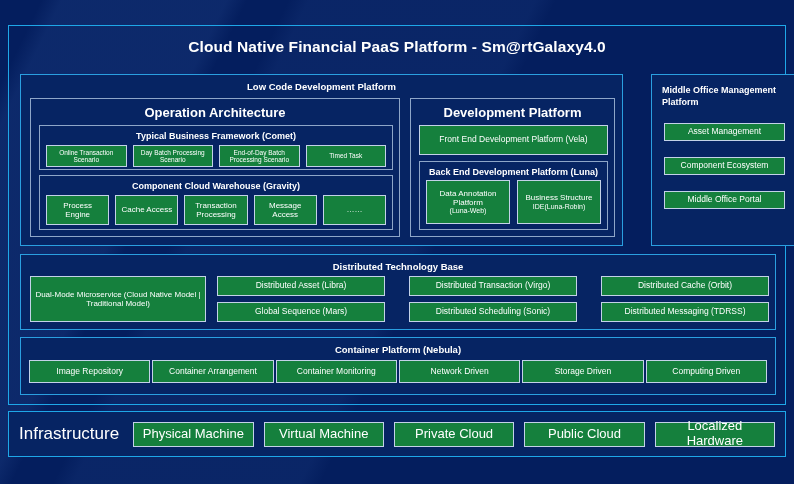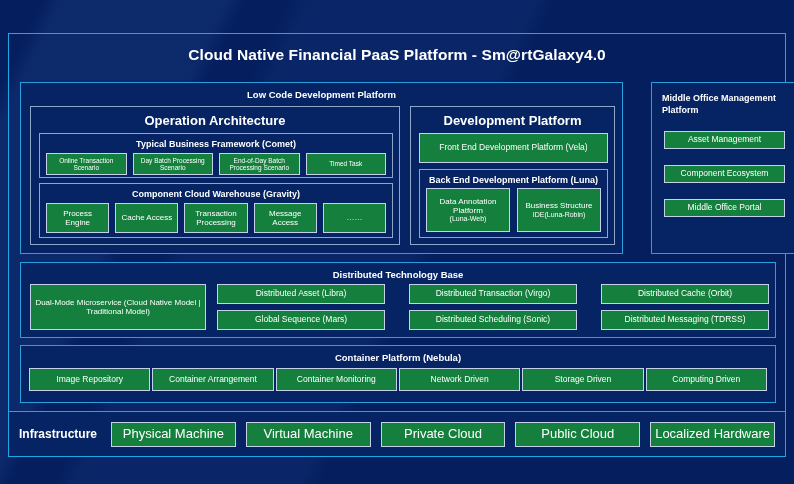--- a/index.html
+++ b/index.html
@@ -63,21 +63,20 @@
     color: #ffffff;
     padding: 4px 3px;
   }
 
   
   #main-frame {
     left: 8px;
     top: 25px;
     width: 778px;
     height: 380px;
-    margin-top: 8px;
   }
   .main-title {
     position: absolute;
     left: 0; right: 0;
     top: 12px;
     text-align: center;
     font-size: 15.5px;
     font-weight: bold;
     letter-spacing: 0.1px;
     color: #ffffff;
@@ -251,22 +250,22 @@
     width: 778px;
     height: 46px;
     display: flex;
     align-items: center;
     padding: 0 10px;
     box-sizing: border-box;
     gap: 10px;
     background: #062463;
   }
   #infra-label {
-    font-size: 12px;
-    font-weight: bold;
+    font-size: 17px;
+    font-weight: normal;
     white-space: nowrap;
     color: #ffffff;
     padding-right: 4px;
   }
   #infra-row {
     display: flex;
     gap: 10px;
     flex: 1;
   }
   #infra-row .chip { flex: 1; height: 25px; font-size: 13px; }

